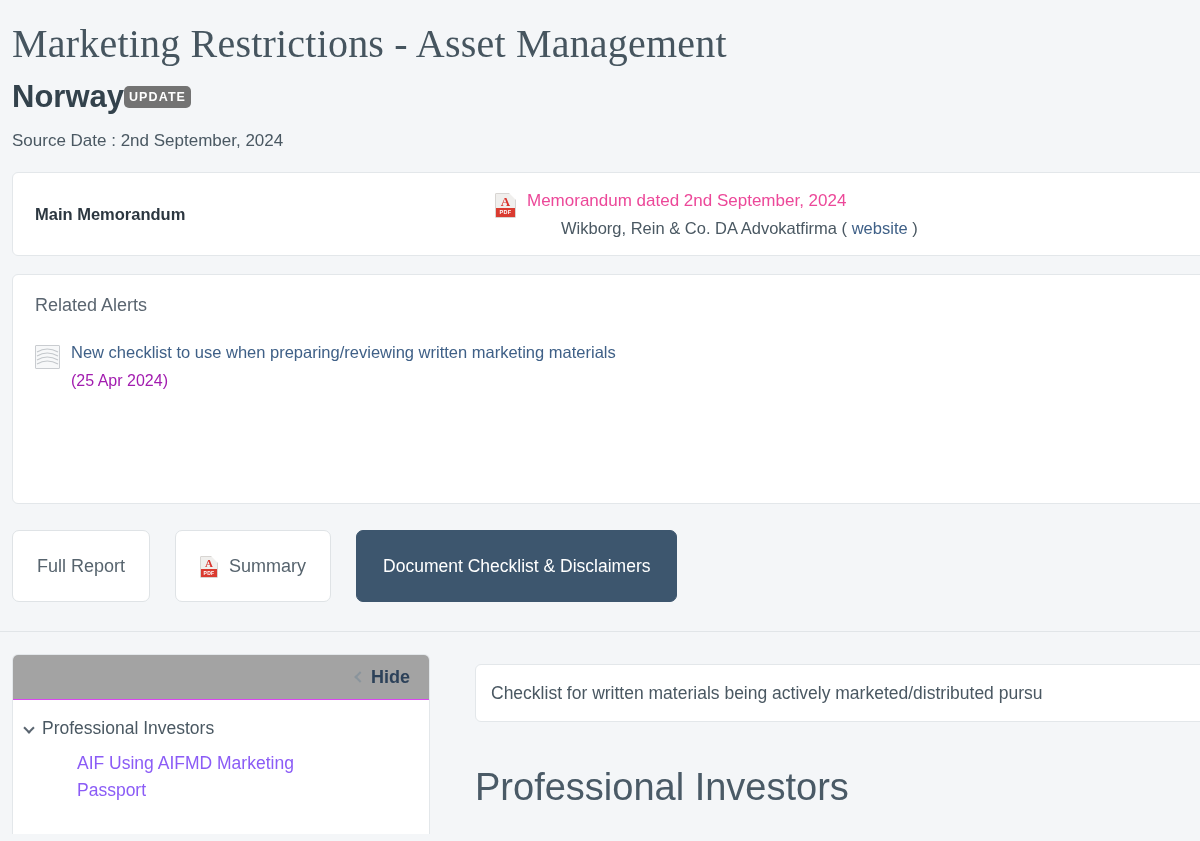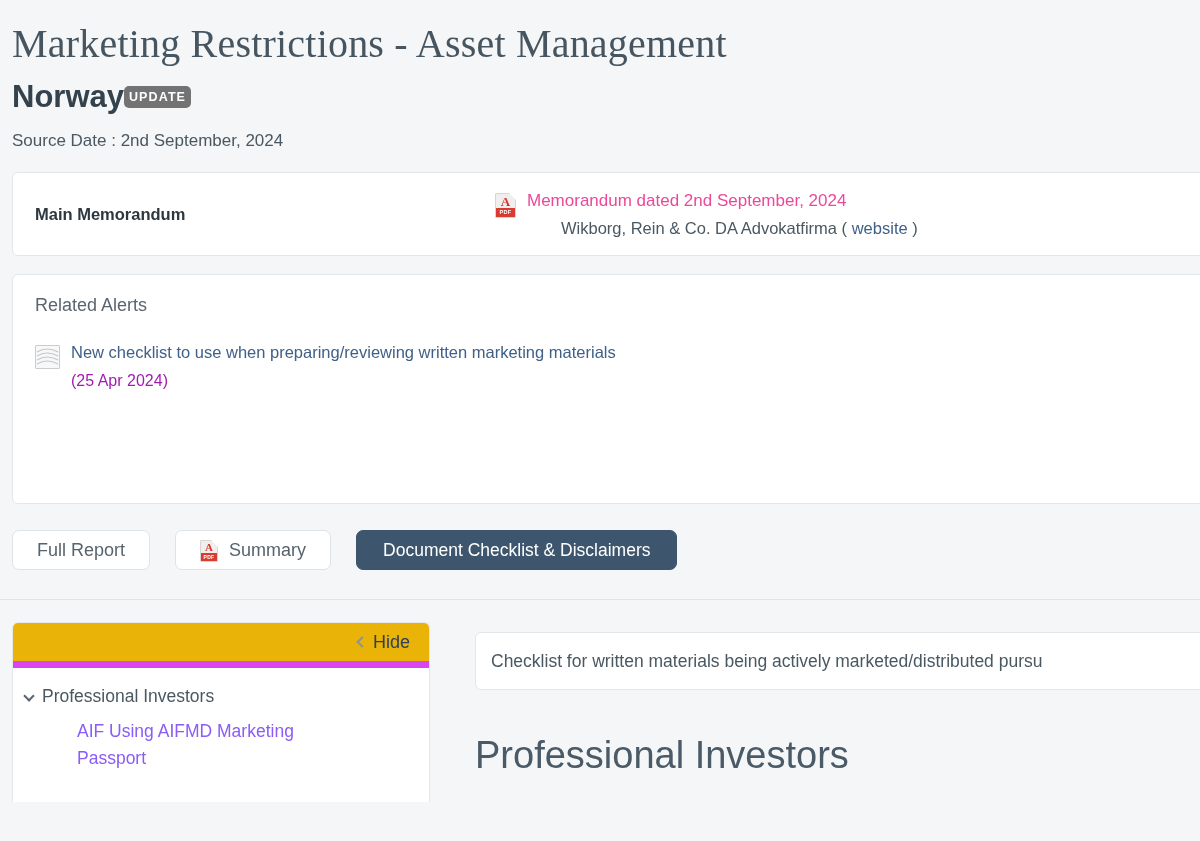--- a/index.html
+++ b/index.html
@@ -200,21 +200,21 @@
 
   
   .button-row {
     display: flex;
     align-items: center;
     gap: 25px;
     margin: 26px 0 0 12px;
   }
 
   .btn {
-    height: 40px;
+    height: 72px;
     border-radius: 7px;
     display: flex;
     align-items: center;
     justify-content: center;
     gap: 11px;
     font-size: 18px;
     cursor: pointer;
     user-select: none;
   }
 
@@ -251,28 +251,29 @@
     flex: none;
     margin-top: 22px;
     background: #ffffff;
     border: 1px solid #e3e7ea;
     border-radius: 6px 6px 0 0;
     border-bottom: none;
     min-height: 180px;
   }
 
   .sidebar-head {
-    background: #eab308;
-    border-bottom: 7px solid #d946ef;
+    background: #a3a3a3;
+    border-bottom: 1px solid #d946ef;
     height: 45px;
     display: flex;
     align-items: center;
     justify-content: flex-end;
     padding-right: 19px;
     border-radius: 5px 5px 0 0;
+    font-weight: bold;
   }
 
   .hide-link {
     display: flex;
     align-items: center;
     gap: 7px;
     font-size: 18px;
     color: #2c4159;
     text-decoration: none;
     cursor: pointer;

